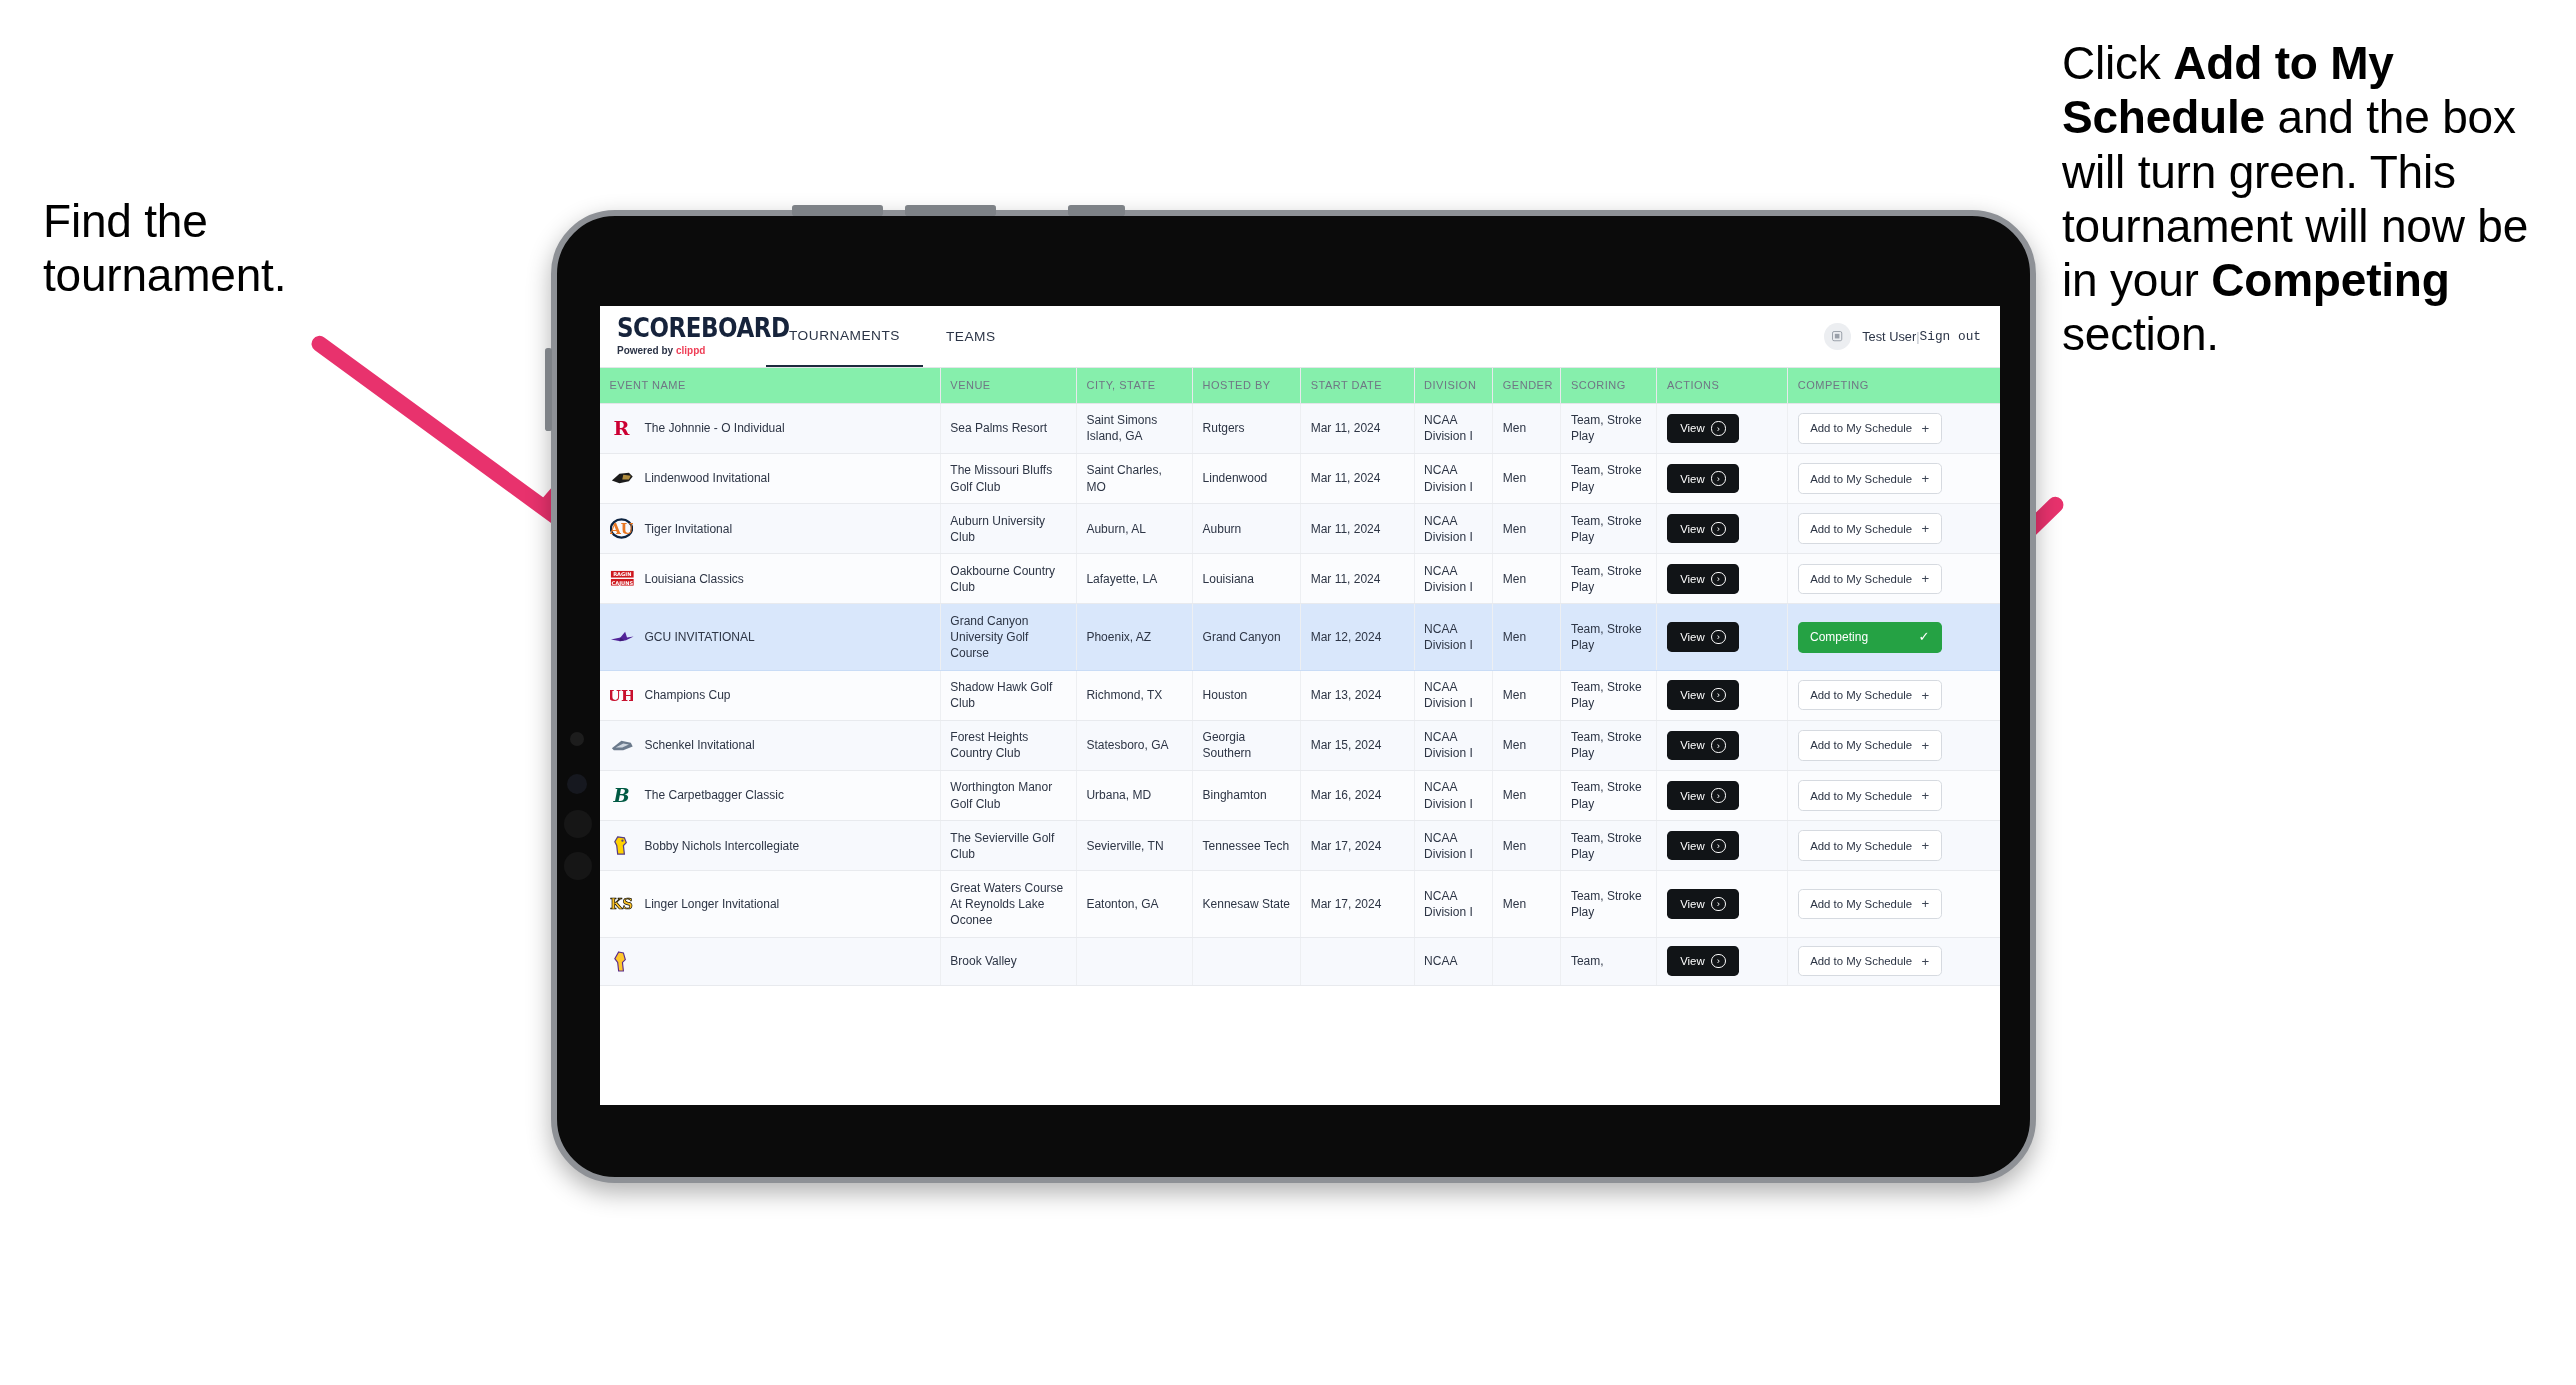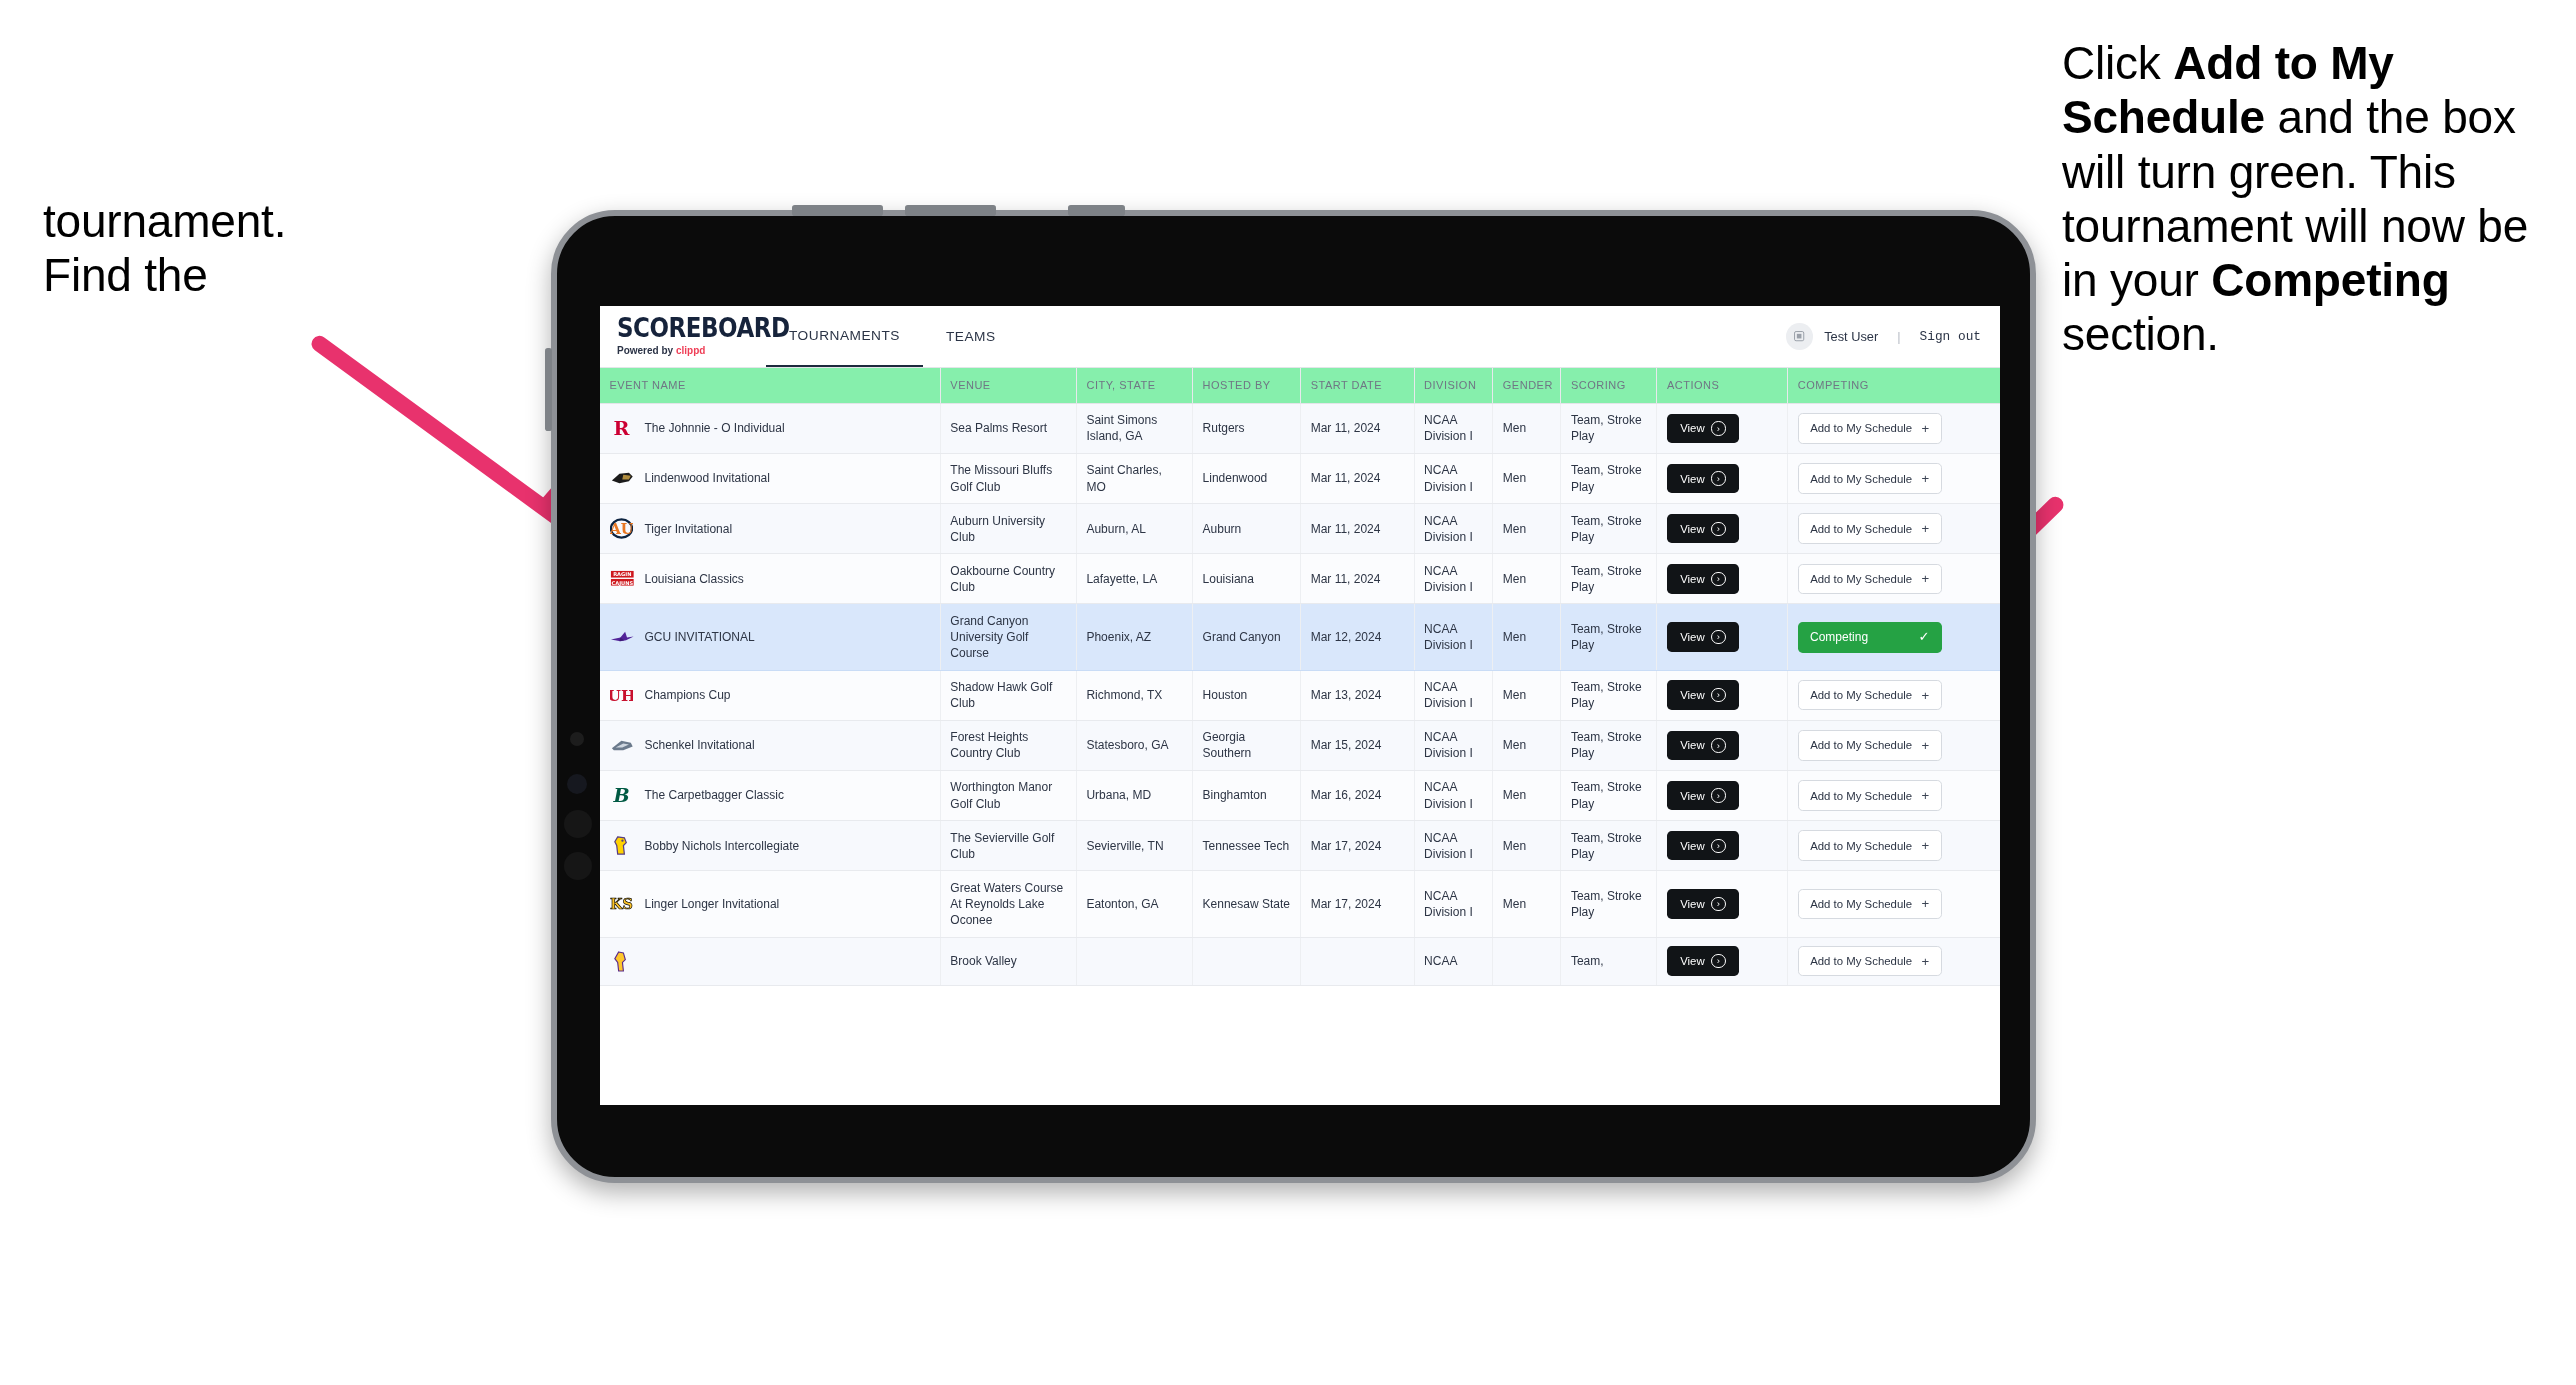--- a/index.html
+++ b/index.html
@@ -75,21 +75,21 @@
     display:flex;align-items:center;justify-content:center;
     padding:0 23px;font-size:13.7px;color:#2b3446;letter-spacing:0.5px;
     cursor:pointer;position:relative;
   }
   .navtab.active{border-bottom:2.8px solid #1d2a3d;font-weight:400;}
   #header-right{margin-left:auto;display:flex;align-items:center;padding-right:19px;gap:11.4px;}
   #avatar{
     width:26.5px;height:26.5px;border-radius:50%;background:#eceef1;
     display:flex;align-items:center;justify-content:center;color:#8d939d;font-size:12.3px;
   }
-  #user-meta{font-size:12.8px;color:#2b3446;display:flex;gap:19px;align-items:center;}
+  #user-meta{font-size:12.8px;color:#2b3446;display:flex;gap:0;align-items:center;}
   #user-meta .sep{color:#b9bec6;}
   #sign-out{cursor:pointer;font-family:Liberation Mono, monospace;}
 
   
   table#tourney{border-collapse:collapse;width:100%;table-layout:fixed;}
   #tourney thead th{
     background:#86efac;color:#6f7684;
     font-size:11px;font-weight:500;letter-spacing:0.5px;
     text-align:left;padding:11.4px 9.5px;
     border-bottom:0.9px solid #e3e5e9;
@@ -137,22 +137,22 @@
     background:#25a244;color:#fff;border:none;border-radius:4.7px;
     font-size:12px;padding:8.5px 12.3px;width:144px;cursor:pointer;
     box-sizing:border-box;font-family:inherit;font-weight:500;
   }
   .btn-competing .chk{font-size:13.2px;line-height:1;}
 </style>
 </head>
 <body>
 
 <div id="annot-left" class="annot">
+  <div>Find the</div>
   <div>tournament.</div>
-  <div>Find the</div>
 </div>
 
 <div id="annot-right" class="annot">
   <span>Click </span><b>Add to My Schedule</b><span> and the box will turn green. This tournament will now be in your </span><b>Competing</b><span> section.</span>
 </div>
 
 <svg id="arrow-left-svg" class="arrow-svg" width="312" height="237" viewBox="0 0 330 250">
   <line x1="8" y1="8" x2="268" y2="198" stroke="#e8326d" stroke-width="17" stroke-linecap="round"></line>
   <polygon points="300,228 238,178 262,150" fill="#e8326d"></polygon>
 </svg>

